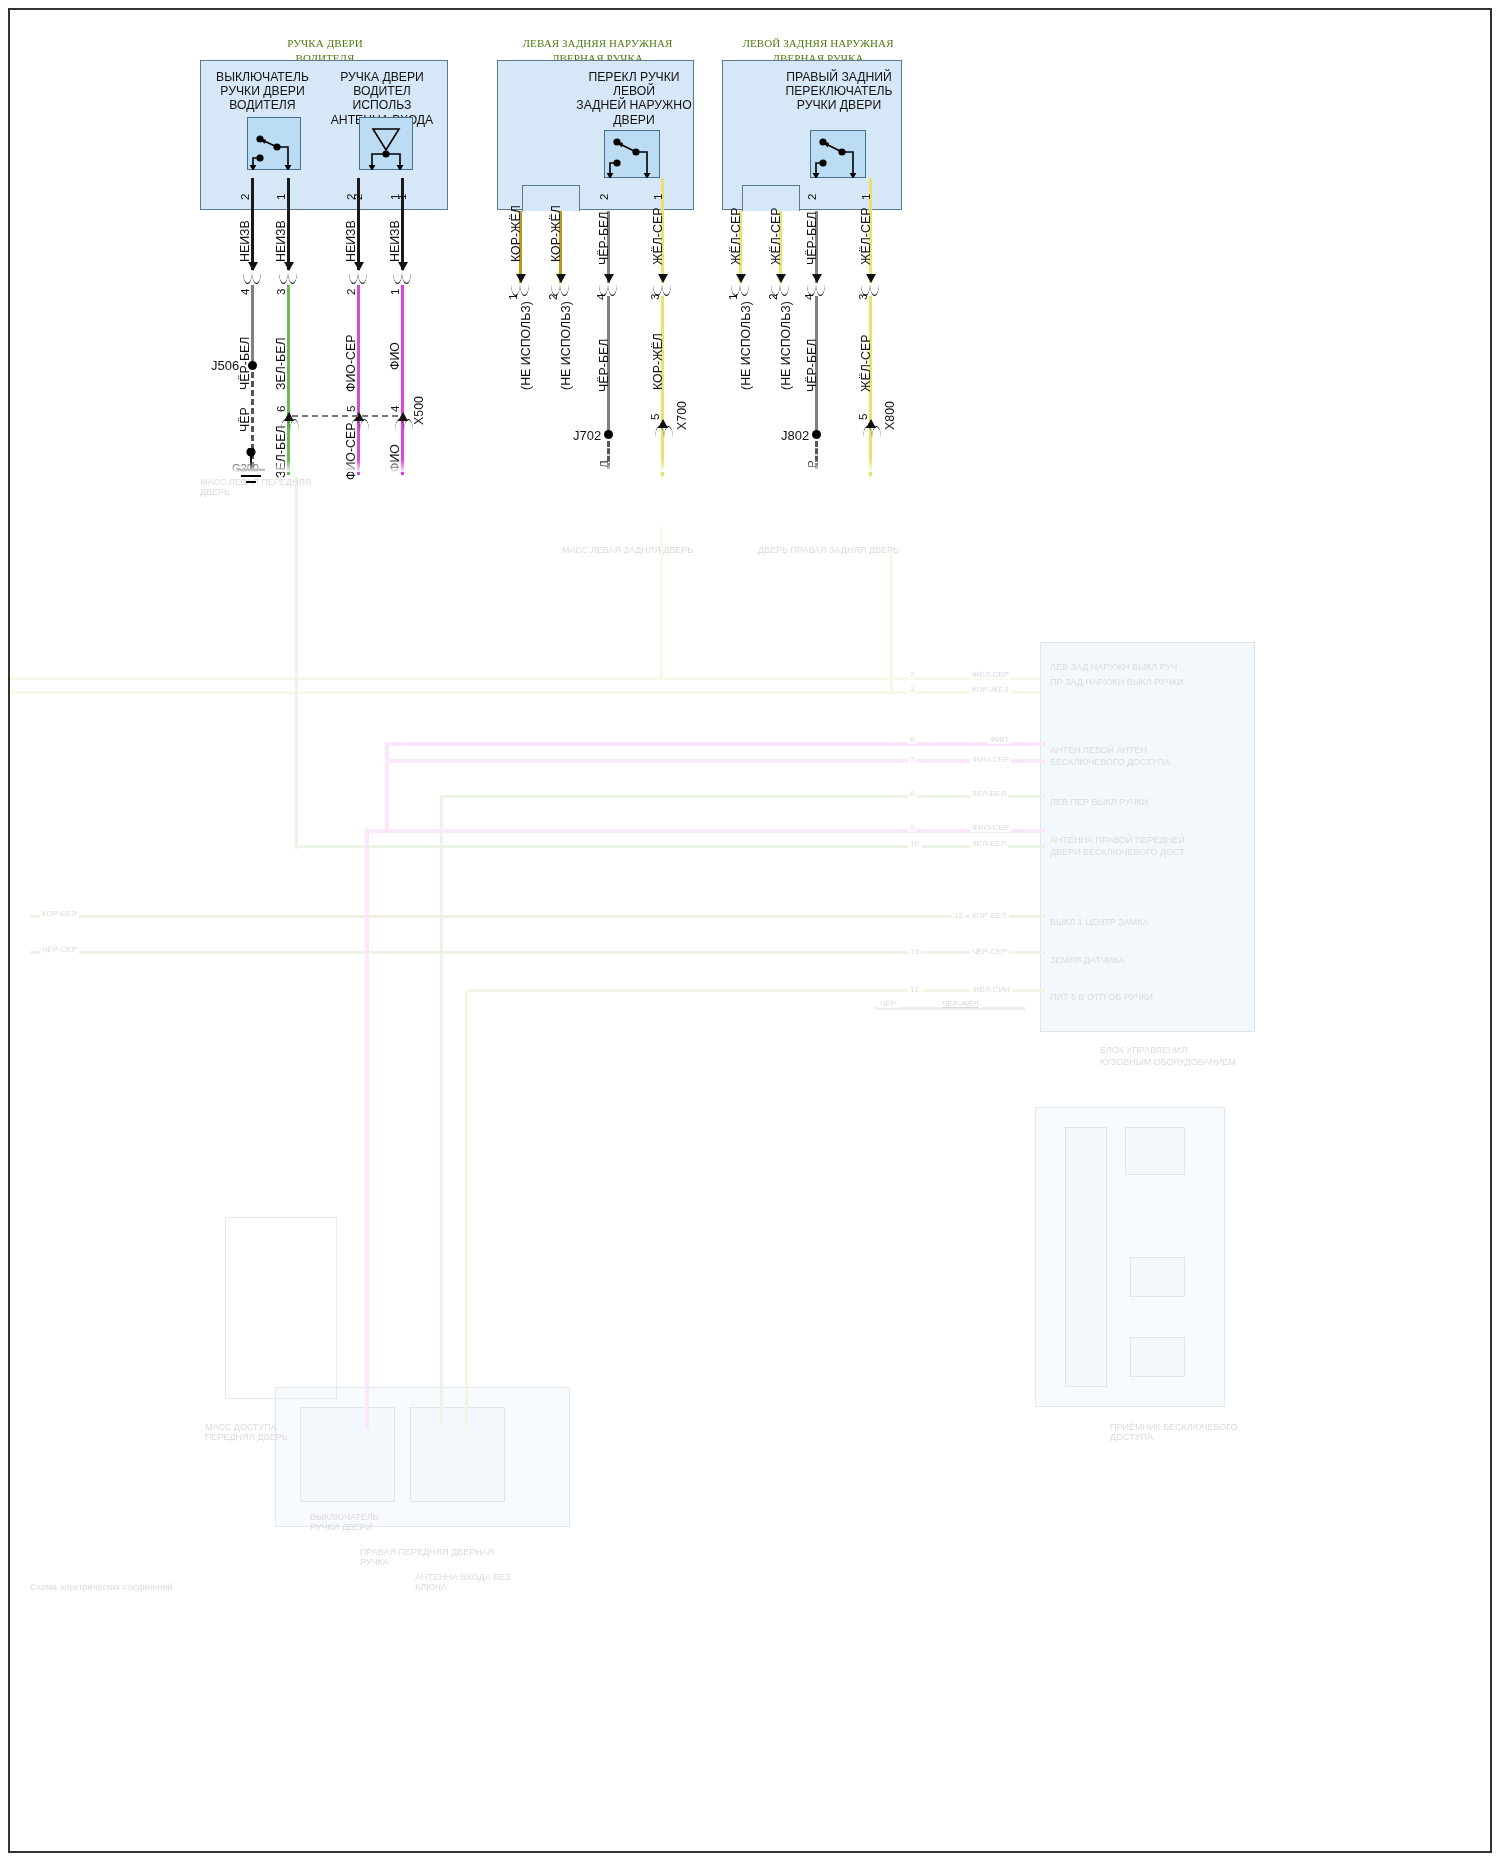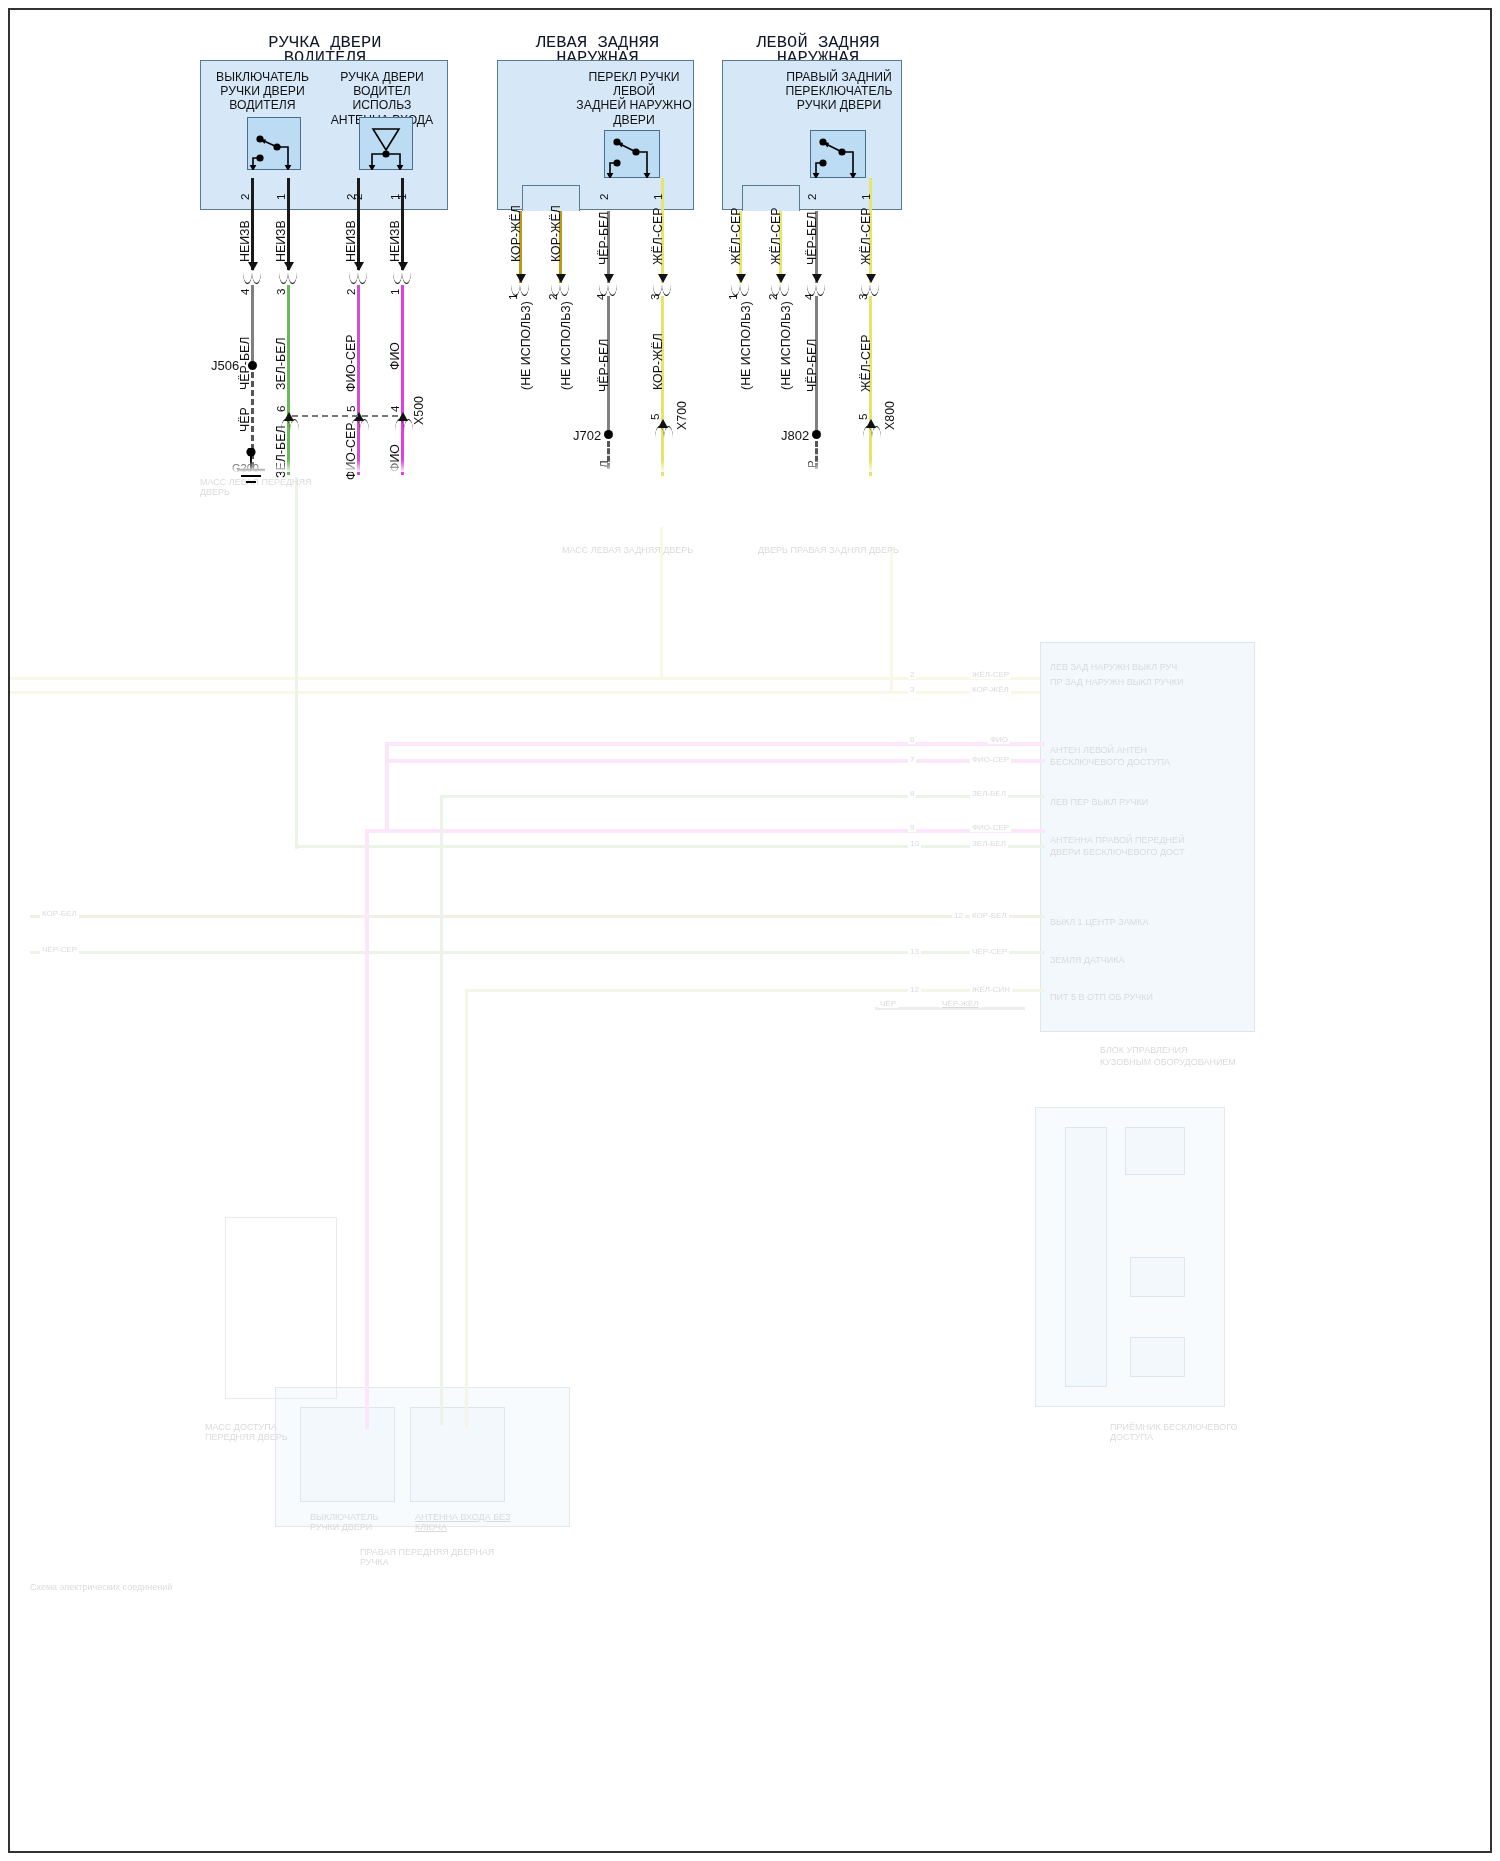--- a/index.html
+++ b/index.html
@@ -5,22 +5,22 @@
   html,body{margin:0;padding:0;background:#ffffff;}
   body{font-family:"Liberation Sans",sans-serif;}
   #page{position:relative;width:1500px;height:1861px;background:#ffffff;overflow:hidden;}
 
   
   .frame{position:absolute;left:8px;top:8px;width:1484px;height:1845px;border:2px solid #333;box-sizing:border-box;}
 
   
   .cbox{position:absolute;background:#d6e8f7;border:1.4px solid #5a7a92;box-sizing:border-box;}
   .cbox.inner{background:#bcdcf4;border:1.4px solid #4a6f8c;}
-  .ctitle{position:absolute;text-align:center;font-size:17px;line-height:14.5px;color:#0f172a;
-          font-family:Liberation Mono, monospace;letter-spacing:.1px;}
+  .ctitle{position:absolute;text-align:center;font-size:11px;line-height:14.5px;color:#4d7c0f;
+          font-family:Liberation Serif, serif;letter-spacing:.1px;}
   .bxlabel{position:absolute;text-align:center;font-size:12.2px;line-height:14.2px;color:#111;}
   .vw{position:absolute;width:2.6px;}
 
   
   .vt{position:absolute;font-size:12.4px;color:#111;white-space:nowrap;
       transform-origin:0 0;transform:rotate(-90deg);}
   .vt.sm{font-size:11.6px;}
 
   .dot{position:absolute;width:9px;height:9px;border-radius:50%;background:#000;}
   .jlab{position:absolute;font-size:13px;color:#111;white-space:nowrap;}
@@ -82,21 +82,21 @@
       <div class="fbox" style="left:1055px;top:660px;width:42px;height:260px;"></div>
       <div class="fbox" style="left:1115px;top:660px;width:60px;height:48px;"></div>
       <div class="fbox" style="left:1120px;top:790px;width:55px;height:40px;"></div>
       <div class="fbox" style="left:1120px;top:870px;width:55px;height:40px;"></div>
       <div class="ftxt" style="left:1100px;top:955px;width:160px;">ПРИЁМНИК БЕСКЛЮЧЕВОГО ДОСТУПА</div>
 
       <div class="fbox2" style="left:265px;top:920px;width:295px;height:140px;"></div>
       <div class="fbox" style="left:290px;top:940px;width:95px;height:95px;"></div>
       <div class="fbox" style="left:400px;top:940px;width:95px;height:95px;"></div>
       <div class="ftxt" style="left:300px;top:1045px;width:90px;">ВЫКЛЮЧАТЕЛЬ РУЧКИ ДВЕРИ</div>
-      <div class="ftxt" style="left:405px;top:1045px;width:100px;text-decoration:underline;">АНТЕННА ВХОДА БЕЗ КЛЮЧА</div>
+      <div class="ftxt" style="left:405px;top:1105px;width:100px;">АНТЕННА ВХОДА БЕЗ КЛЮЧА</div>
       <div class="ftxt" style="left:350px;top:1080px;width:160px;">ПРАВАЯ ПЕРЕДНЯЯ ДВЕРНАЯ РУЧКА</div>
 
       <div class="fz" style="left:215px;top:750px;width:110px;height:180px;border:1.2px solid #7a8b96;"></div>
       <div class="ftxt" style="left:195px;top:955px;width:110px;">МАСС ДОСТУПА ПЕРЕДНЯЯ ДВЕРЬ</div>
 
       <div class="fw" style="left:0px;top:210px;width:1030px;height:3px;background:#d8d37a;"></div>
       <div class="fw" style="left:0px;top:224px;width:1030px;height:3px;background:#d8d37a;"></div>
       <div class="fw" style="left:375px;top:275px;width:660px;height:4px;background:#ec6fec;"></div>
       <div class="fw" style="left:375px;top:292px;width:660px;height:4px;background:#ec6fec;"></div>
       <div class="fw" style="left:430px;top:328px;width:605px;height:3px;background:#8dc070;"></div>

